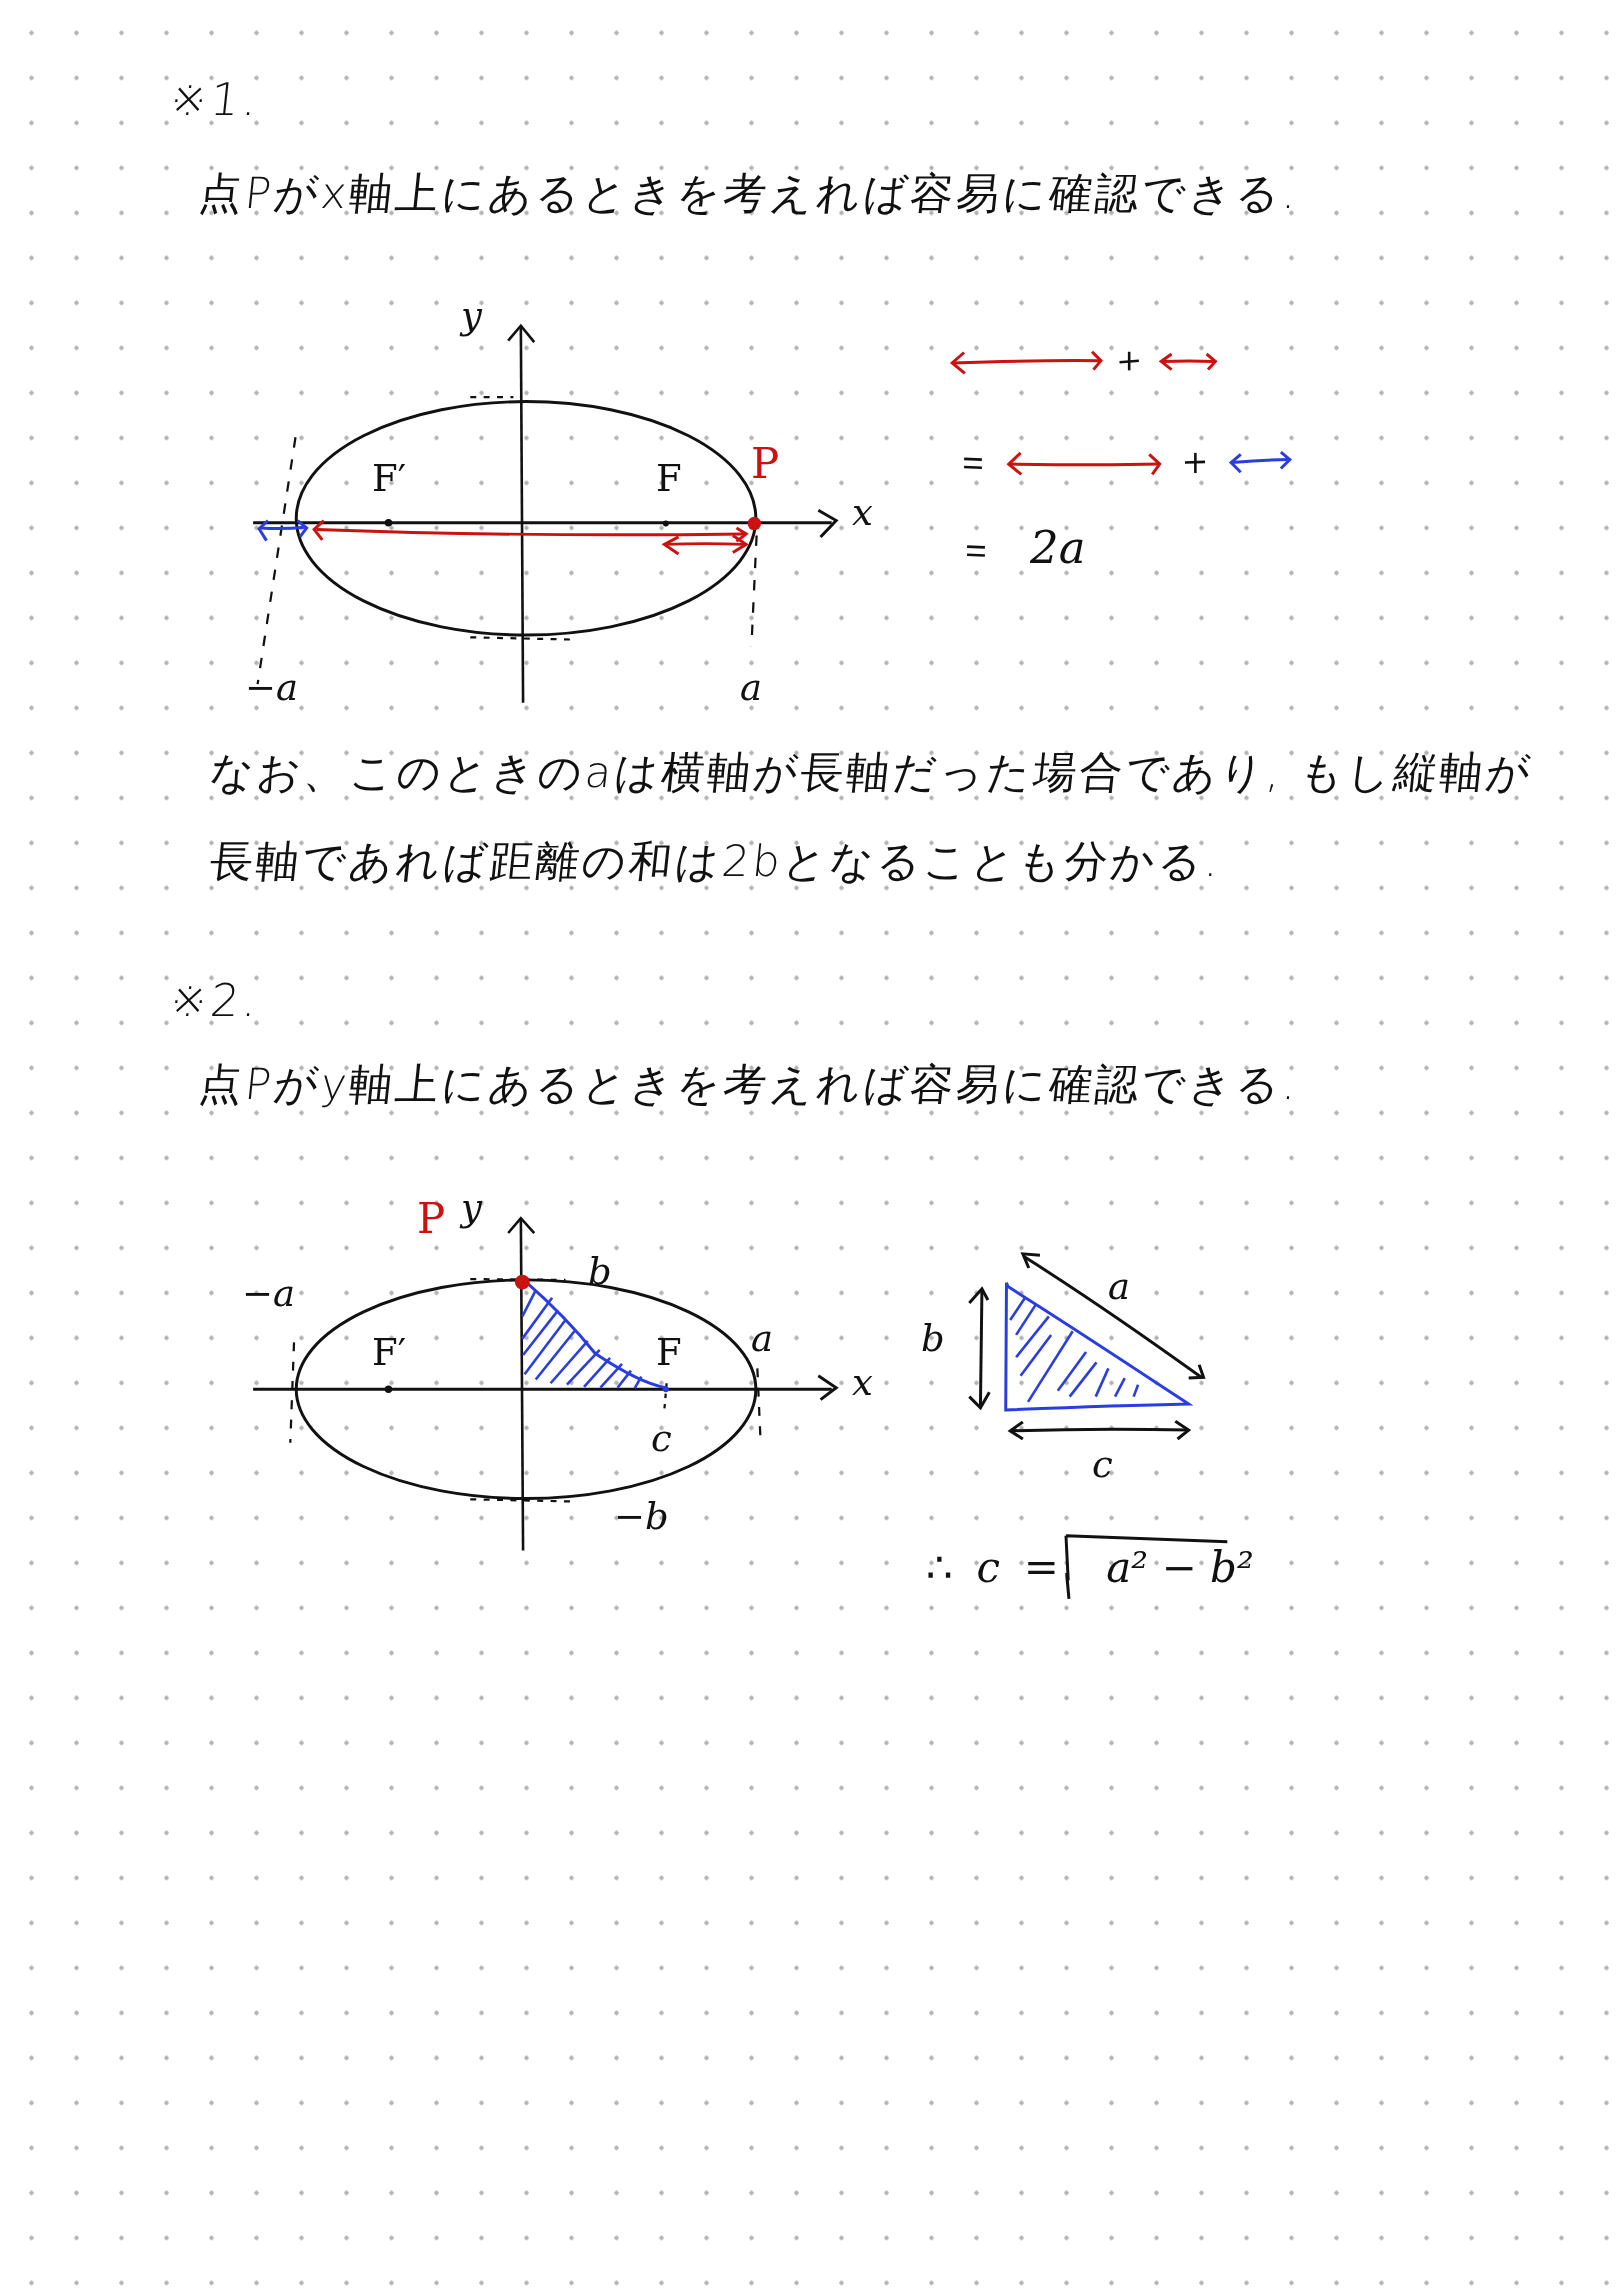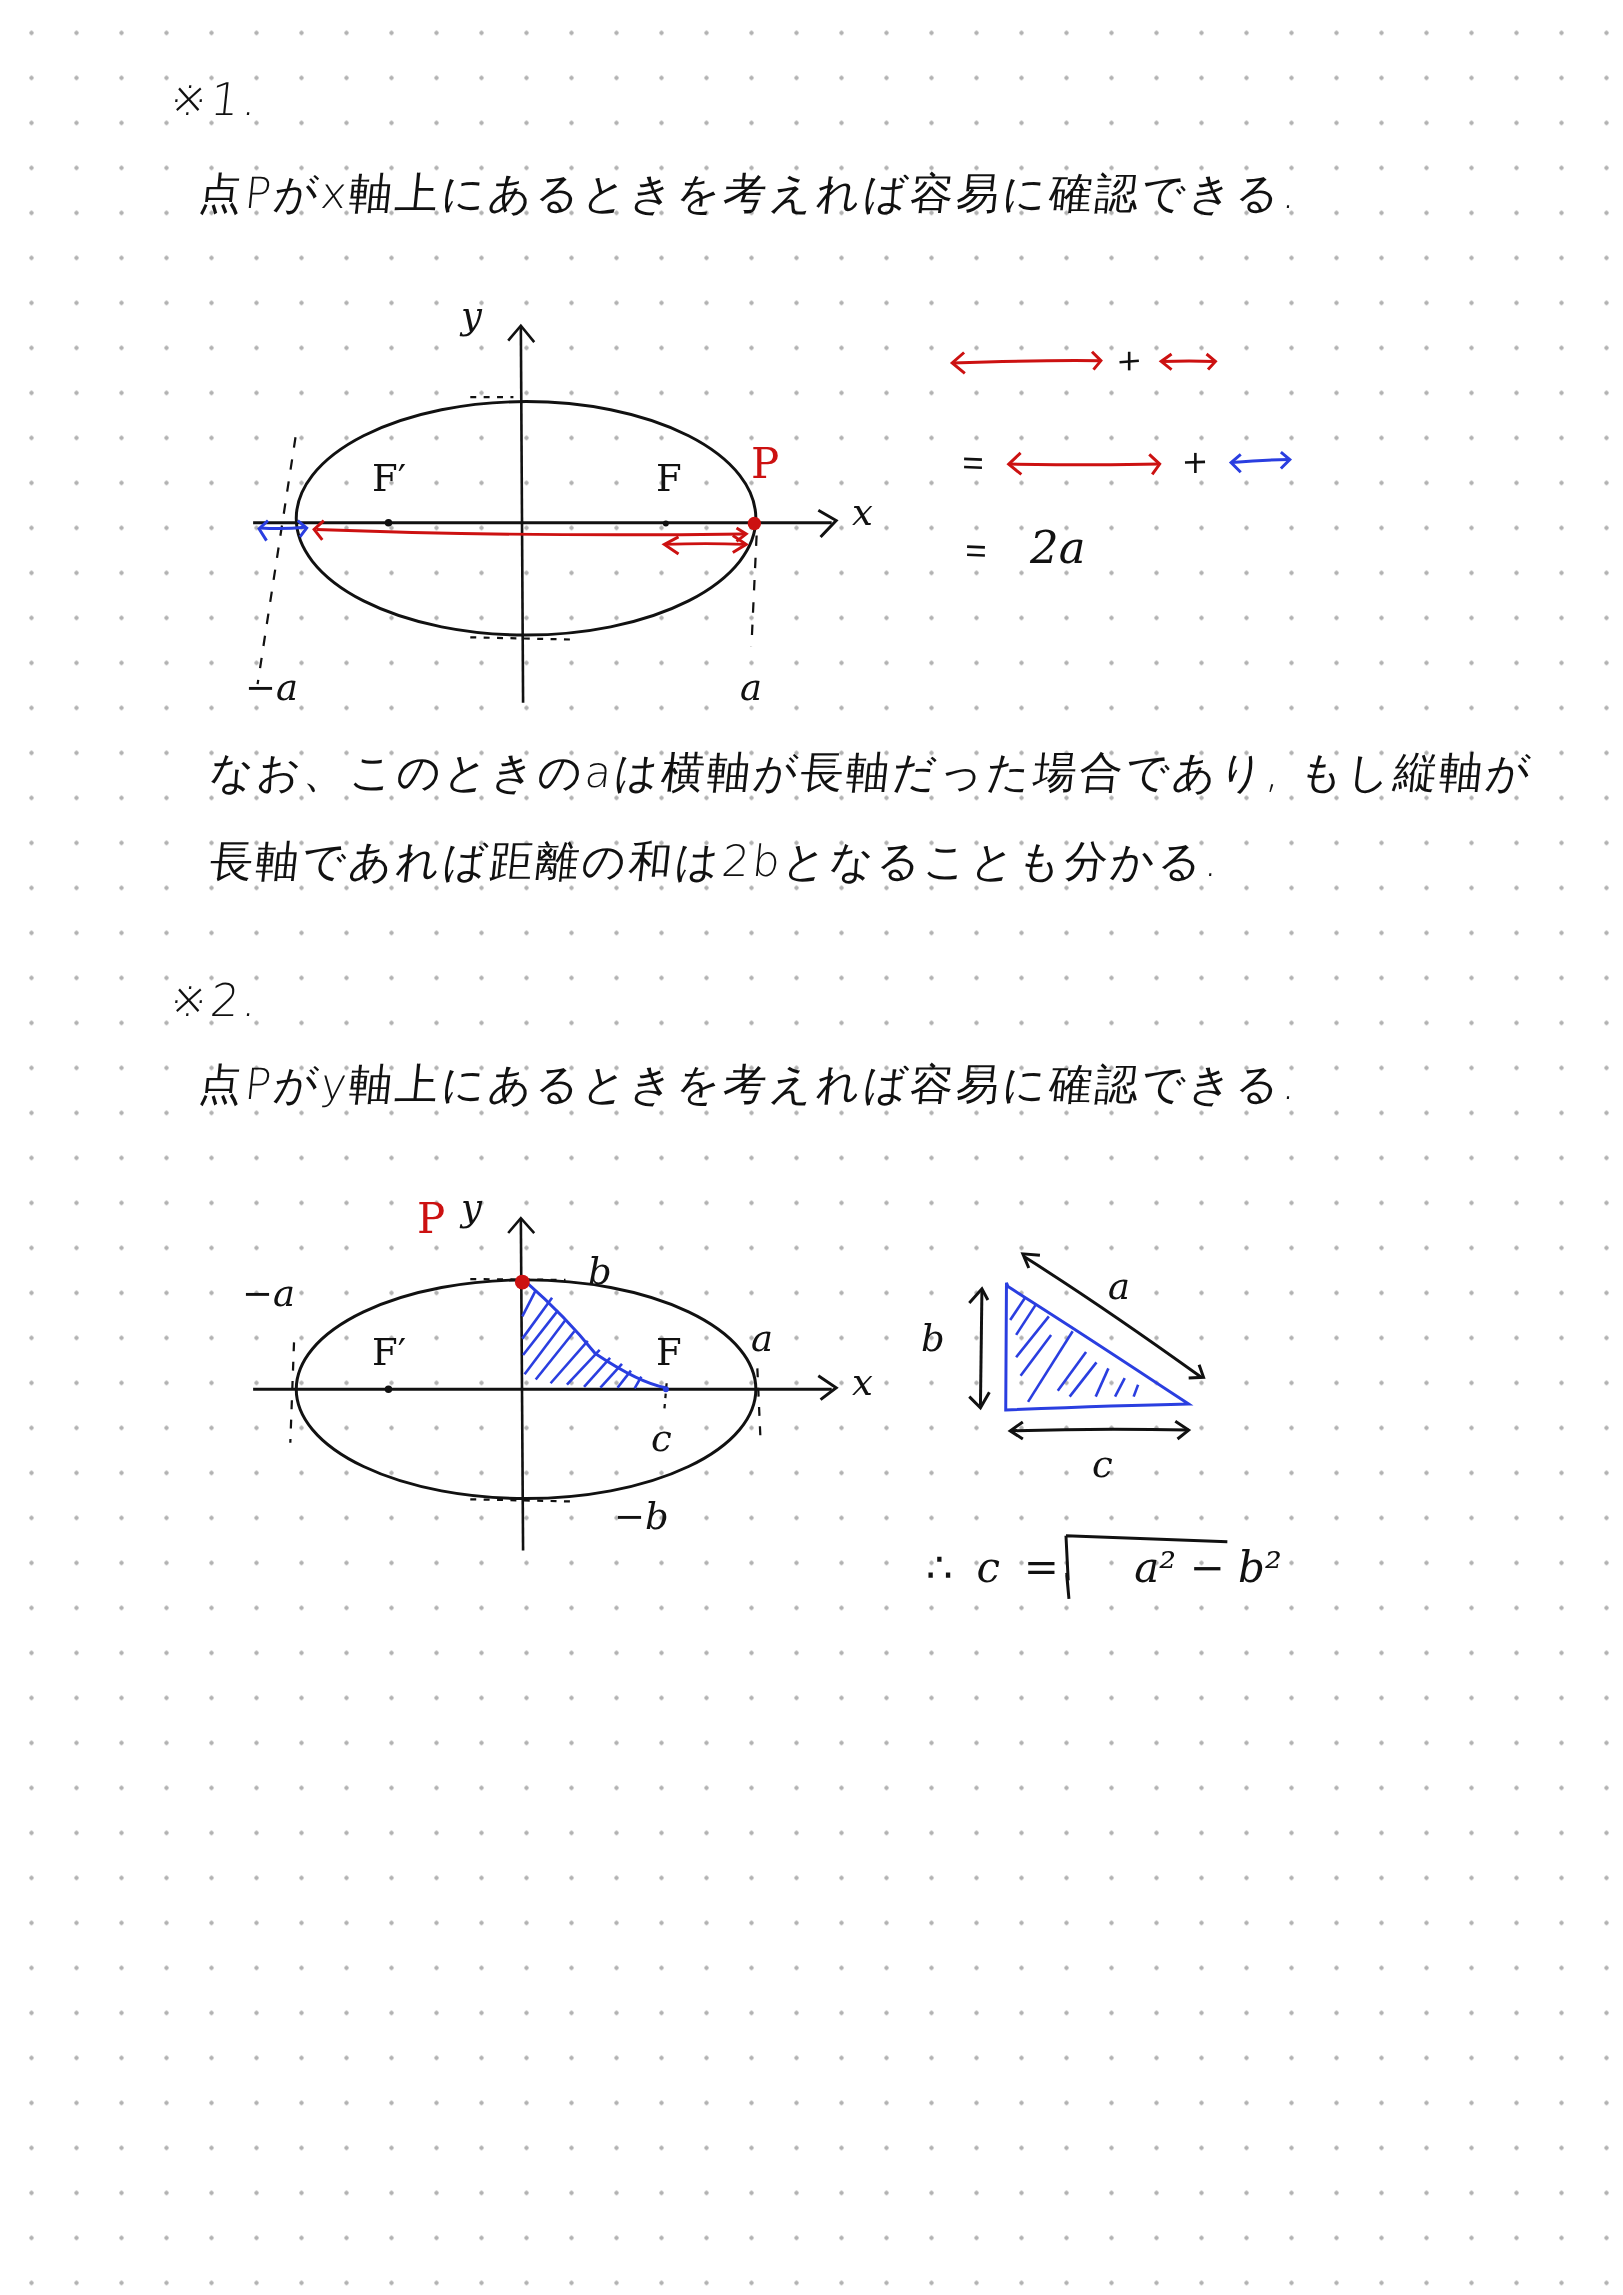--- a/index.html
+++ b/index.html
@@ -174,17 +174,17 @@
   </svg>
 
   <div class="label" style="left:1108px; top:1265px;">a</div>
   <div class="label" style="left:921px; top:1317px;">b</div>
   <div class="label" style="left:1092px; top:1443px;">c</div>
 
   <div style="position:absolute; left:926px; top:1543px; font-family:'DejaVu Serif', serif; font-style:italic; font-size:42px; color:#111; white-space:nowrap;">
     <span style="font-style:normal;">∴</span>
     <span style="margin-left:10.4px;">c</span>
     <span style="margin-left:10.4px; font-style:normal;">=</span>
-    <span style="margin-left:62px;">a² − b²</span>
+    <span style="margin-left:34px;">a² − b²</span>
   </div>
 
 </div>
 
 
 </body></html>

